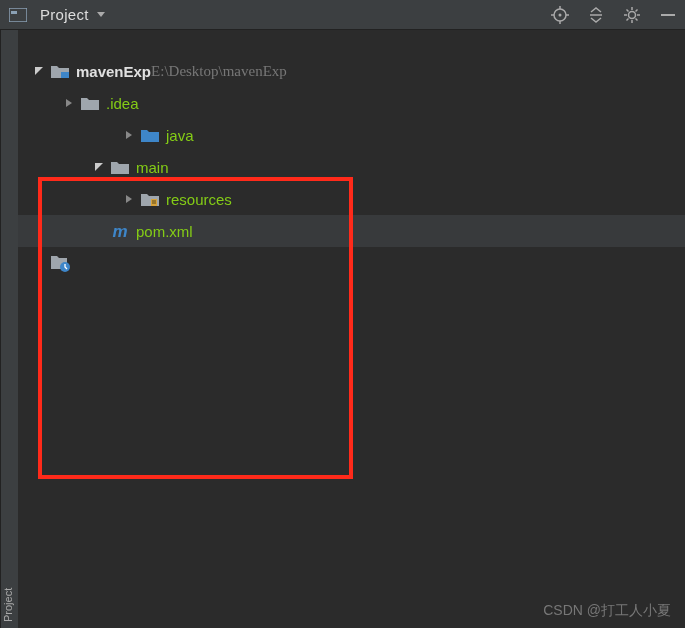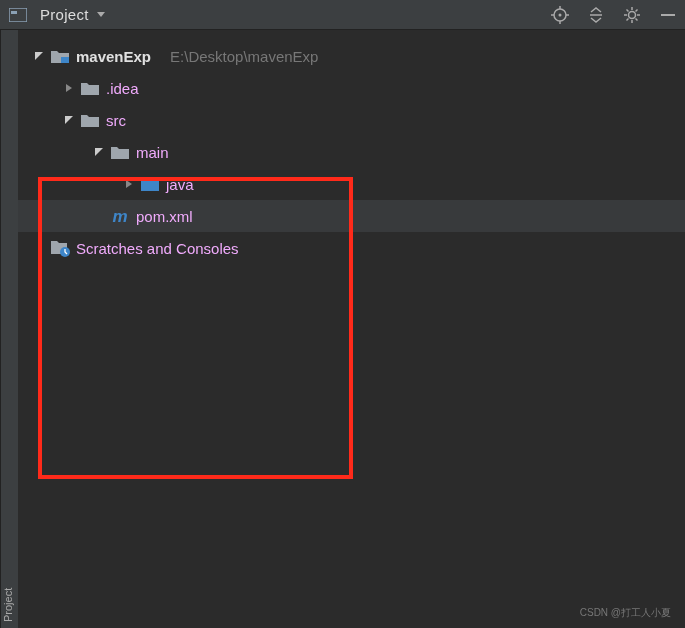--- a/index.html
+++ b/index.html
@@ -37,21 +37,21 @@
     writing-mode: vertical-rl;
     transform: rotate(180deg);
     font-size: 11px;
     padding: 6px 1px;
   }
   .tree-area {
     position: absolute;
     left: 18px; top: 30px;
     right: 0;
     height: 598px;
-    padding-top: 10px;
+    padding-top: 25px;
     user-select: none;
   }
   .row {
     height: 32px;
     display: flex;
     align-items: center;
     padding-left: 10px;
     white-space: nowrap;
   }
   .row.selected { background: #383a3c; }
@@ -61,34 +61,34 @@
     display: inline-flex;
     align-items: center; justify-content: center;
     margin-right: 4px;
     cursor: pointer;
   }
   .icon {
     width: 20px; height: 20px;
     display: inline-flex; align-items:center; justify-content:center;
     margin-right: 6px;
   }
-  .label { color: #f0abfc; }
+  .label { color: #84cc16; }
   .label.bold { color: #e0e0e0; font-weight: 600; }
-  .muted { color: #777; margin-left: 19px; }
+  .muted { color: #777; margin-left: 0; font-family: Liberation Serif, serif; }
   .highlight-box {
     position: absolute;
     border: 4px solid #ff2a1a;
     pointer-events: none;
   }
   .watermark {
     position: absolute;
     right: 14px;
     bottom: 8px;
     color: #777;
-    font-size: 10px;
+    font-size: 14px;
   }
 </style>
 </head>
 <body>
 
 <div class="toolbar">
   <div class="toolbar-left">
     <span class="icon">
       <svg width="18" height="14" viewBox="0 0 18 14">
           <rect x="0" y="0" width="18" height="14" fill="none" stroke="#8aa0b4" stroke-width="1.5"></rect>
@@ -174,65 +174,68 @@
         </svg>
       </span>
     <span class="icon">
         <svg width="18" height="14">
           <path d="M0 2 L6 2 L8 4 L18 4 L18 14 L0 14 Z" fill="#9fa6ad"></path>
         </svg>
       </span>
     <span class="label">.idea</span>
   </div>
 
-  <div class="row">
-    <span class="indent" style="width:34px"></span>
+
+  <div class="row">
+    <span class="indent" style="width:94px"></span>
+    <span class="arrow">
+        <svg width="10" height="10">
+          <path d="M2 1 L8 5 L2 9 Z" fill="#888"></path>
+        </svg>
+      </span>
+    <span class="icon">
+        <svg width="18" height="14">
+          <path d="M0 2 L6 2 L8 4 L18 4 L18 14 L0 14 Z" fill="#3e86c9"></path>
+        </svg>
+      </span>
+    <span class="label">java</span>
+  </div>
+
+  <div class="row">
+    <span class="indent" style="width:64px"></span>
     <span class="arrow">
         <svg width="10" height="10">
           <path d="M1 1 L9 1 L1 9 Z" fill="#ccc"></path>
         </svg>
       </span>
     <span class="icon">
         <svg width="18" height="14">
           <path d="M0 2 L6 2 L8 4 L18 4 L18 14 L0 14 Z" fill="#9fa6ad"></path>
         </svg>
       </span>
-    <span class="label">src</span>
-  </div>
-
-  <div class="row">
-    <span class="indent" style="width:64px"></span>
-    <span class="arrow">
-        <svg width="10" height="10">
-          <path d="M1 1 L9 1 L1 9 Z" fill="#ccc"></path>
-        </svg>
-      </span>
-    <span class="icon">
-        <svg width="18" height="14">
-          <path d="M0 2 L6 2 L8 4 L18 4 L18 14 L0 14 Z" fill="#9fa6ad"></path>
-        </svg>
-      </span>
     <span class="label">main</span>
   </div>
 
   <div class="row">
     <span class="indent" style="width:94px"></span>
     <span class="arrow">
         <svg width="10" height="10">
           <path d="M2 1 L8 5 L2 9 Z" fill="#888"></path>
         </svg>
       </span>
     <span class="icon">
         <svg width="18" height="14">
-          <path d="M0 2 L6 2 L8 4 L18 4 L18 14 L0 14 Z" fill="#3e86c9"></path>
-        </svg>
-      </span>
-    <span class="label">java</span>
-  </div>
-
+          <path d="M0 2 L6 2 L8 4 L18 4 L18 14 L0 14 Z" fill="#9fa6ad"></path>
+          <rect x="10" y="7" width="6" height="7" fill="#d6a13a"></rect>
+          <line x1="11" y1="9" x2="15" y2="9" stroke="#5a4a1a" stroke-width="1"></line>
+          <line x1="11" y1="11" x2="15" y2="11" stroke="#5a4a1a" stroke-width="1"></line>
+        </svg>
+      </span>
+    <span class="label">resources</span>
+  </div>
 
 
 
   <div class="row selected">
     <span class="indent" style="width:64px"></span>
     <span class="arrow" style="visibility:hidden"></span>
     <span class="icon">
       <span style="color:#3e86c9;font-weight:900;font-style:italic;font-size:17px;line-height:1">m</span>
     </span>
     <span class="label">pom.xml</span>
@@ -242,19 +245,18 @@
   <div class="row">
     <span class="indent" style="width:4px"></span>
     <span class="arrow" style="visibility:hidden"></span>
     <span class="icon">
         <svg width="20" height="18">
           <path d="M1 2 L7 2 L9 4 L17 4 L17 15 L1 15 Z" fill="#9fa6ad"></path>
           <circle cx="15" cy="13" r="5" fill="#3e86c9"></circle>
           <path d="M15 10 L15 13 L17 15" stroke="#fff" stroke-width="1.3" fill="none"></path>
         </svg>
       </span>
-    <span class="label">Scratches and Consoles</span>
   </div>
 
   <div class="highlight-box" style="left:20px; top:147px; width:315px; height:302px;"></div>
 </div>
 
 <div class="watermark">CSDN @打工人小夏</div>
 
 </body></html>

